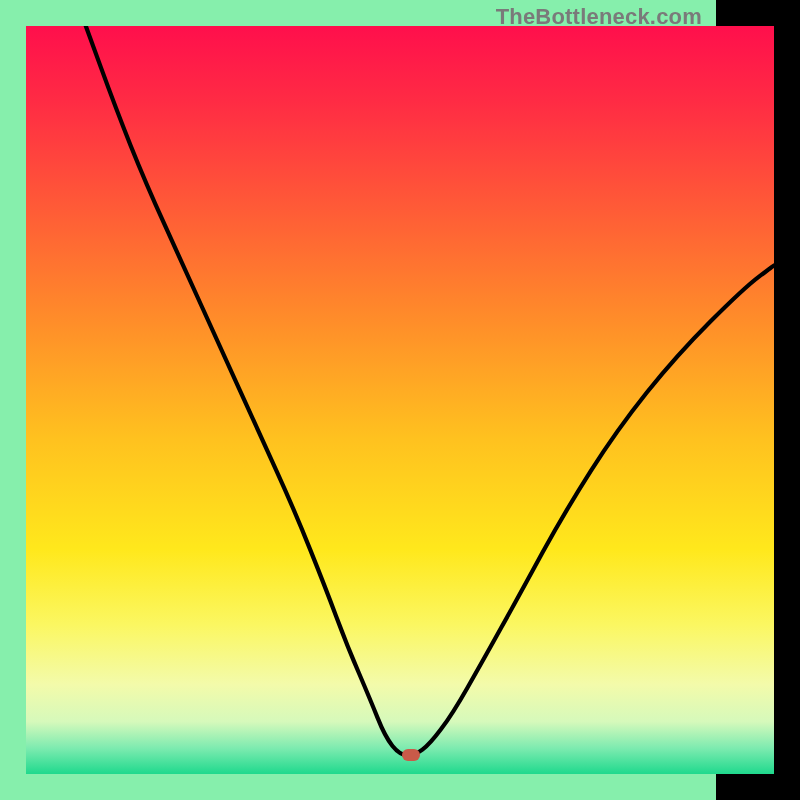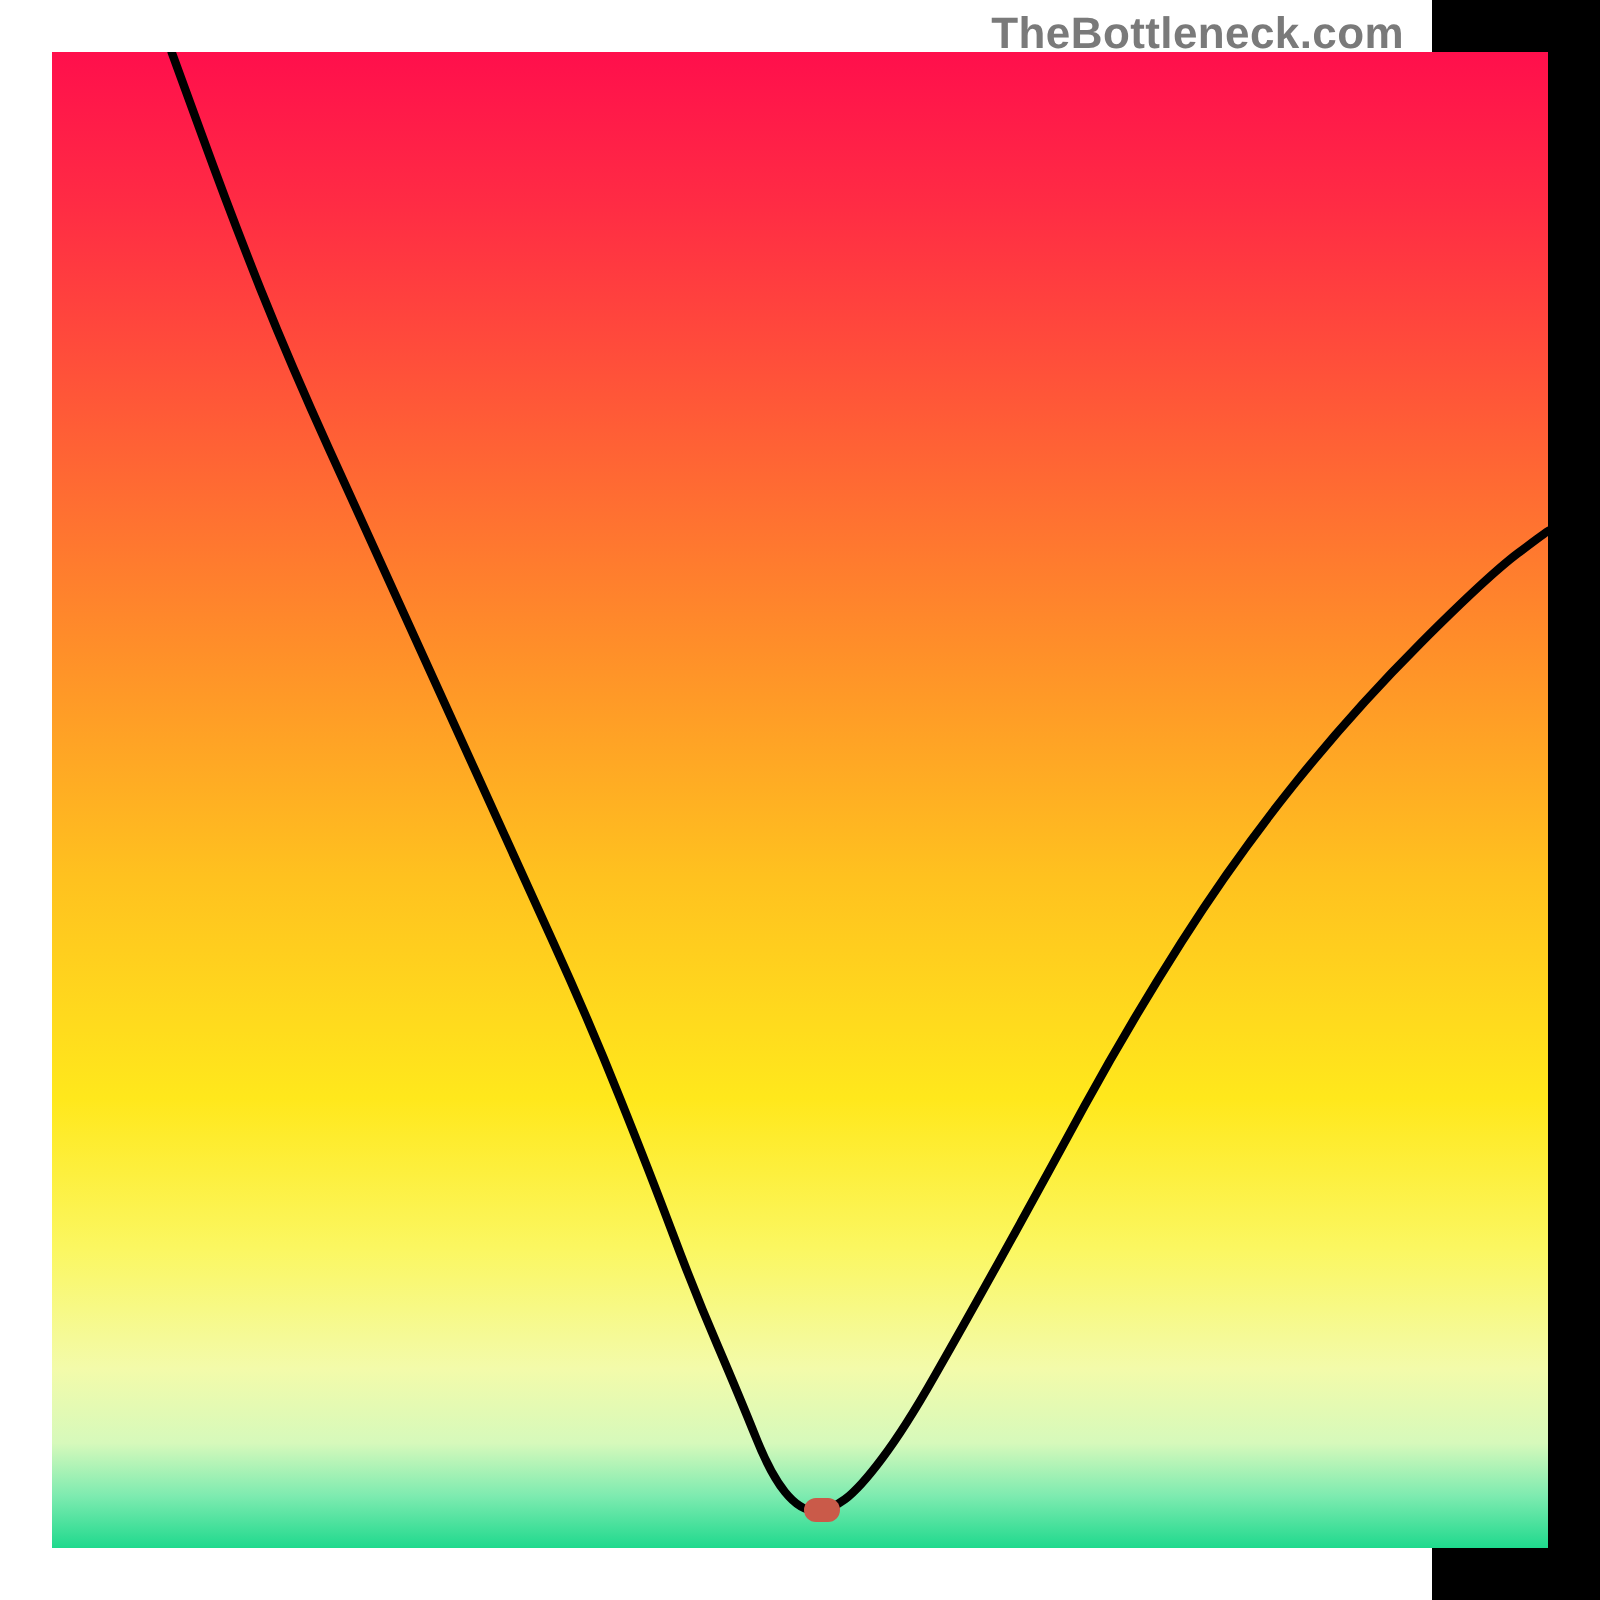--- a/index.html
+++ b/index.html
@@ -8,21 +8,21 @@
     width: 800px;
     height: 800px;
     overflow: hidden;
     background: #000;
     font-family: Arial, Helvetica, sans-serif;
   }
   .frame {
     position: relative;
     width: 716px;
     height: 800px;
-    background: #ffffff;
+    background: #86efac;
   }
   .watermark {
     position: absolute;
     top: 4px;
     right: 14px;
     color: #7a7a7a;
     font-size: 22px;
     font-weight: 600;
     letter-spacing: 0.2px;
     z-index: 10;

